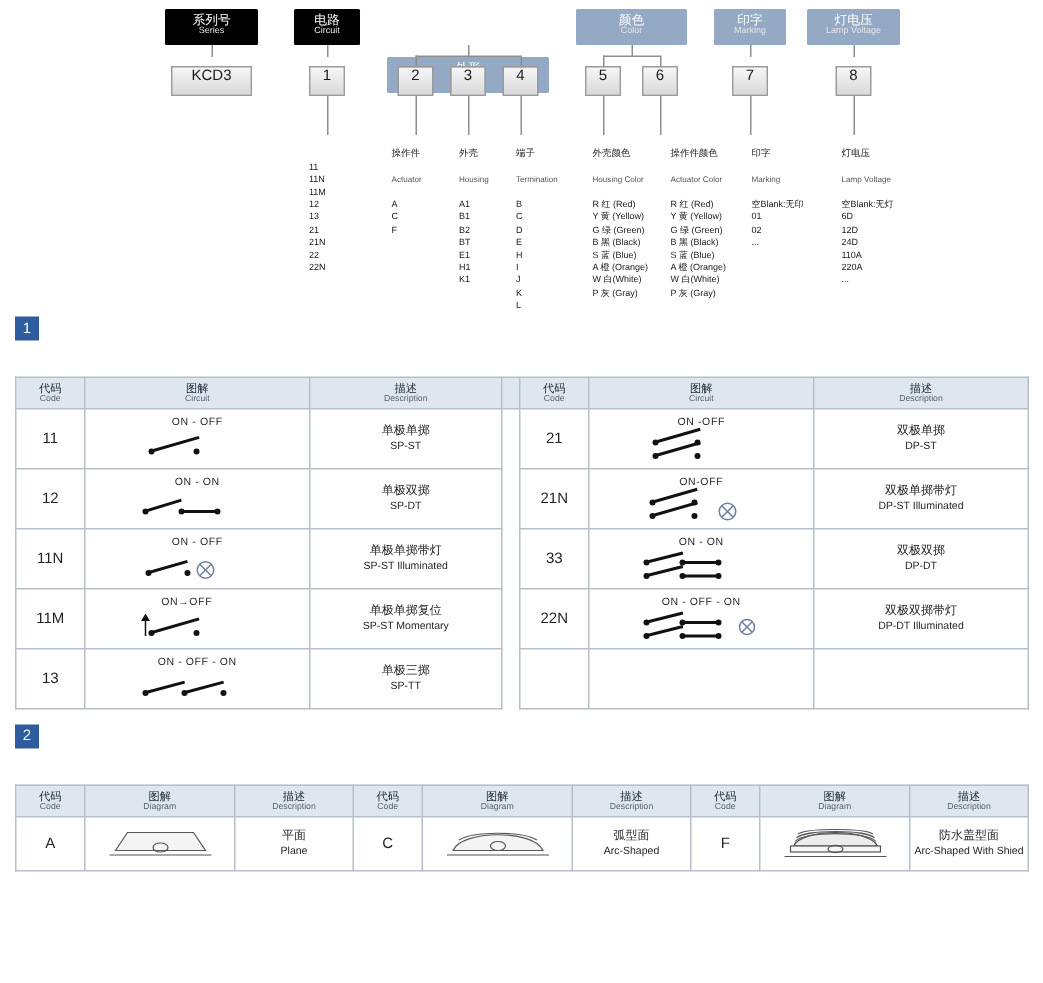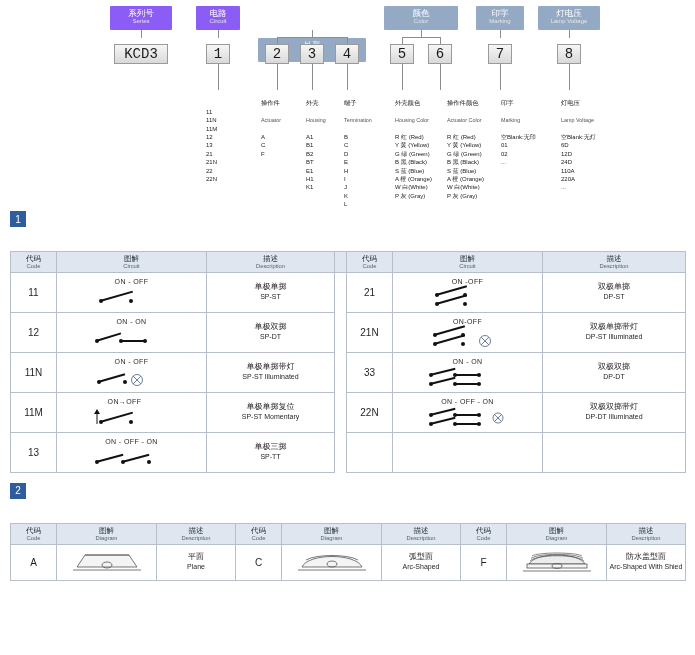--- a/index.html
+++ b/index.html
@@ -35,31 +35,31 @@
     position: absolute;
     text-align: center;
     color: #ffffff;
     font-size: 8px;
     line-height: 1.05;
     padding-top: 3px;
     border-radius: 1px;
   }
   .grp .cn { font-size: 8.5px; display:block; }
   .grp .en { font-size: 6px; display:block; color:#e7e7e7; }
-  .grp-dark { background:#8b5cf6; }
+  .grp-dark { background:#000000; }
   .grp-blue { background:#93a9c4; }
 
   .box {
     position: absolute;
     background: linear-gradient(to bottom,#f6f6f6,#d9d9d9);
     border: 1px solid #9a9a9a;
     text-align: center;
-    font-size: 14px;
+    font-size: 10px;
     color: #1a1a1a;
-    display: flex; align-items: center; justify-content: center; font-family: Liberation Mono, monospace;
+    display: flex; align-items: flex-start; justify-content: center;
   }
   .vline { position:absolute; width:1px; background:#8d8d8d; }
   .hline { position:absolute; height:1px; background:#8d8d8d; }
 
   .coltext {
     position: absolute;
     font-size: 6px;
     line-height: 8.4px;
     color:#1a1a1a;
     white-space: pre-line;

